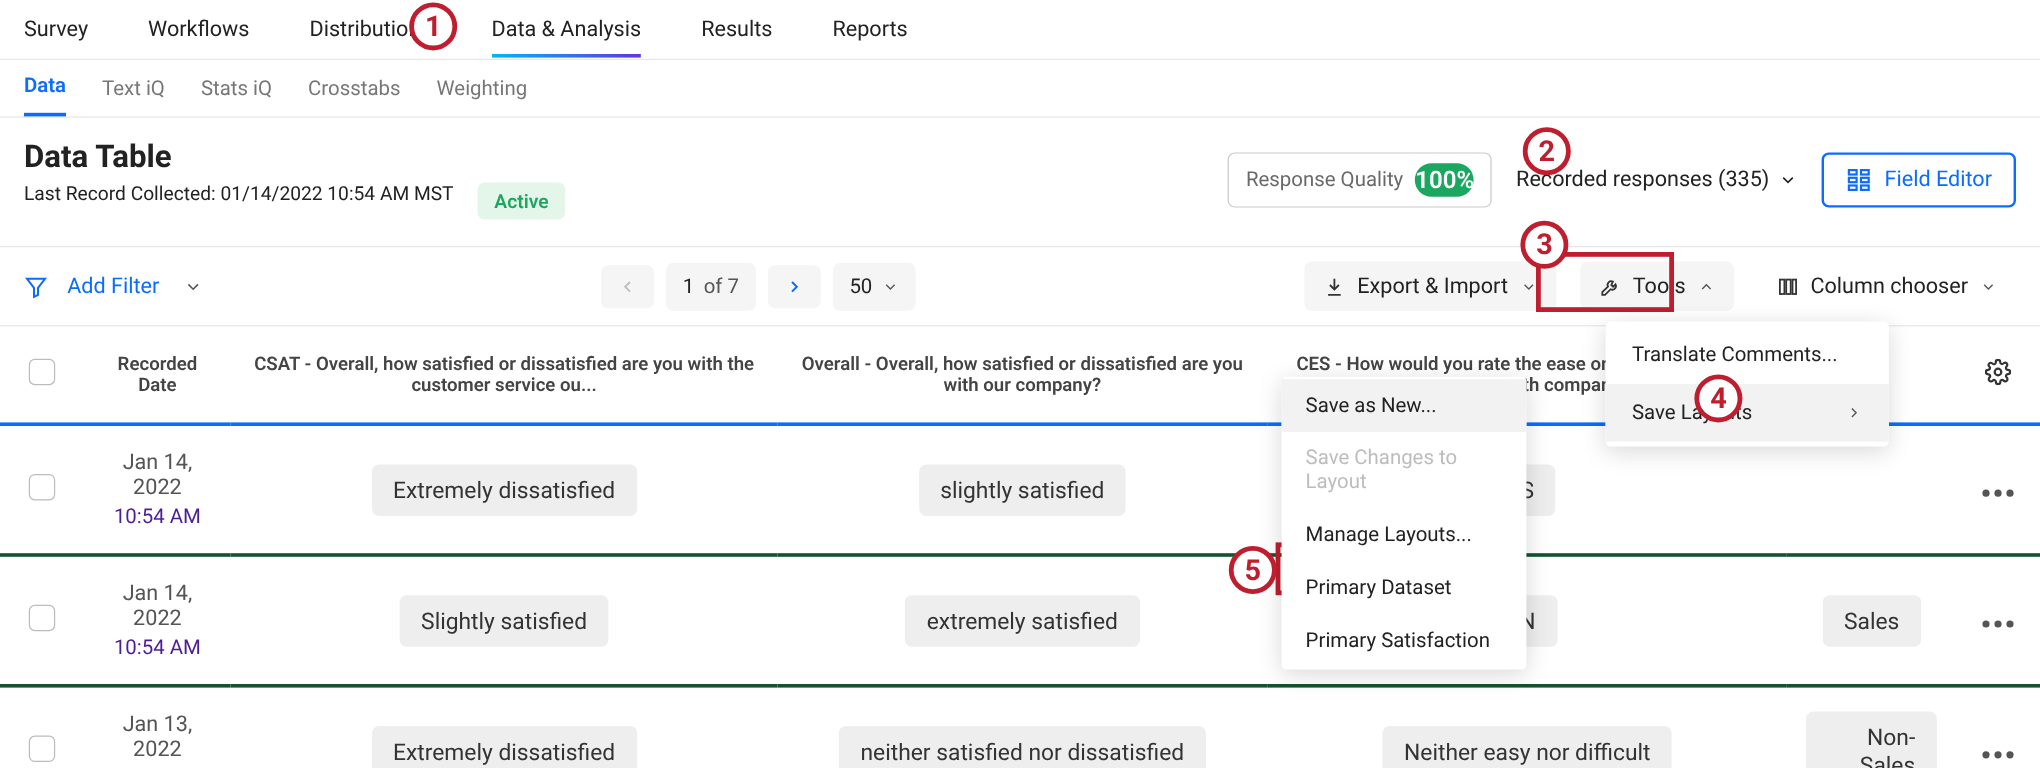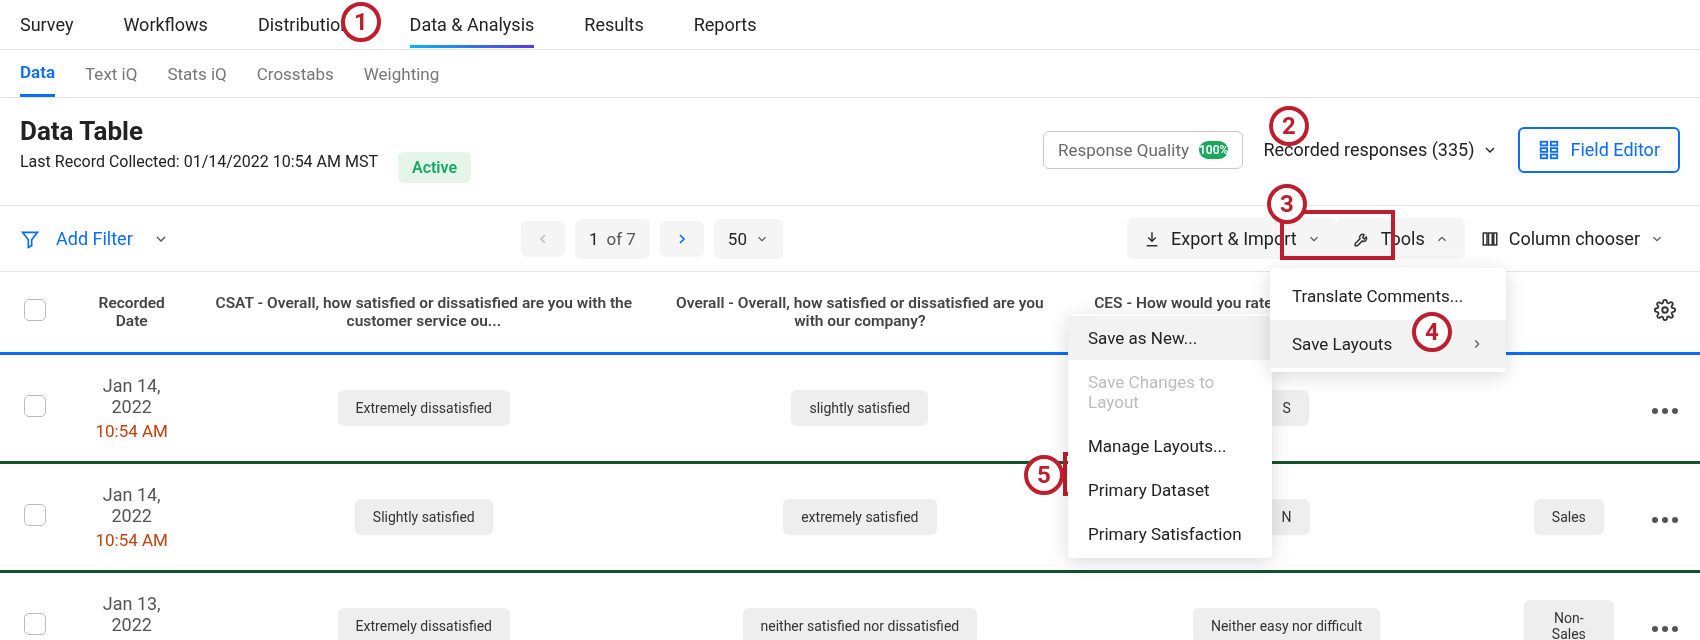--- a/index.html
+++ b/index.html
@@ -22,51 +22,51 @@
   .sub-nav-item{font-size:17px;color:var(--mid-gray);padding:12px 0;cursor:pointer;}
   .sub-nav-item.active{color:var(--blue);font-weight:600;border-bottom:3px solid var(--blue);}
   
   .header-area{display:flex;justify-content:space-between;align-items:center;padding:18px 20px 22px 20px;}
   .page-title{font-size:26px;margin:0 0 6px 0;}
   .subtitle-row{display:flex;gap:20px;}
   .subtitle{font-size:16px;color:var(--text);}
   .active-badge{background:#e4f5ea;color:var(--green);padding:6px 14px;border-radius:6px;font-weight:600;font-size:16px;}
   .header-right{display:flex;align-items:center;gap:20px;}
   .resp-quality{border:1px solid #c9c9c9;padding:8px 14px;border-radius:6px;display:flex;align-items:center;gap:10px;color:#6a6a6a;font-size:17px;}
-  .pct-badge{background:var(--green);color:#fff;padding:2px 0;border-radius:999px;font-size:12px;font-weight:600;}
+  .pct-badge{background:var(--green);color:#fff;padding:2px 0;border-radius:999px;font-size:20px;font-weight:600;}
   .recorded-drop{display:flex;align-items:center;gap:8px;font-size:18px;cursor:pointer;}
   .field-editor-btn{border:2px solid var(--blue);color:var(--blue);padding:10px 18px;border-radius:6px;display:flex;align-items:center;gap:10px;font-size:18px;cursor:pointer;background:#fff;}
   
   .toolbar{display:flex;align-items:center;justify-content:space-between;padding:12px 20px;border-top:1px solid var(--border);border-bottom:1px solid var(--border);background:#fff;}
   .add-filter{display:flex;align-items:center;gap:20px;color:var(--blue);font-size:18px;cursor:pointer;}
   .add-filter svg{margin-right:8px;}
   .pagination{display:flex;align-items:center;gap:10px;}
   .page-arrow,.page-size,.page-num{background:var(--light-gray);padding:10px 14px;border-radius:6px;display:flex;align-items:center;gap:8px;cursor:pointer;font-size:17px;}
   .page-arrow.disabled{color:#c0c0c0;}
   .page-arrow.enabled{color:var(--blue);}
-  .toolbar-right{display:flex;align-items:center;gap:0;}
+  .toolbar-right{display:flex;align-items:center;gap:20px;}
   .tool-btn{background:var(--light-gray);padding:10px 16px;border-radius:6px;display:flex;align-items:center;gap:10px;cursor:pointer;font-size:18px;}
   
   table{width:100%;border-collapse:collapse;}
   thead tr{border-bottom:3px solid var(--blue);}
   th{padding:22px 16px;color:#444;font-size:15.5px;font-weight:600;text-align:center;}
   th:first-child{width:70px;}
   th:last-child{width:70px;}
   td{padding:20px 16px;text-align:center;border-bottom:3px solid #14532d;}
   td:first-child{width:70px;}
   td:last-child{width:70px;}
   .checkbox{width:22px;height:22px;border:1.5px solid #bcbcbc;border-radius:5px;display:inline-block;cursor:pointer;}
   .date-cell{color:#555;font-size:18px;}
-  .date-cell .time{color:#c2410c;font-size:17px;margin-top:4px;}
-  .chip{background:#eeeeee;padding:10px 18px;border-radius:6px;display:inline-block;font-size:14px;color:#333;}
+  .date-cell .time{color:#4c1d95;font-size:17px;margin-top:4px;}
+  .chip{background:#eeeeee;padding:10px 18px;border-radius:6px;display:inline-block;font-size:19px;color:#333;text-align:right;}
   .kebab{display:inline-flex;gap:4px;cursor:pointer;}
   .kebab span{width:6px;height:6px;border-radius:50%;background:#555;}
   .gear-td{text-align:center;}
   
-  .tools-menu{position:absolute;top:268px;left:1270px;width:236px;background:#fff;box-shadow:0 4px 20px rgba(0,0,0,.15);border-radius:4px;z-index:100;padding:4px 0;}
+  .tools-menu{position:absolute;top:268px;left:1338px;width:236px;background:#fff;box-shadow:0 4px 20px rgba(0,0,0,.15);border-radius:4px;z-index:100;padding:4px 0;}
   .tools-menu-item{padding:14px 22px;font-size:17px;cursor:pointer;display:flex;align-items:center;justify-content:space-between;}
   .tools-menu-item.hover{background:#f2f2f2;}
   .layout-menu{position:absolute;top:314px;left:1068px;width:204px;background:#fff;box-shadow:0 4px 20px rgba(0,0,0,.15);border-radius:4px;z-index:99;padding:2px 0;}
   .layout-menu-item{padding:12px 20px;font-size:17px;cursor:pointer;}
   .layout-menu-item.hover{background:#f2f2f2;}
   .layout-menu-item.disabled{color:#bdbdbd;cursor:default;}
   
   .anno-circle{position:absolute;width:40px;height:40px;border:4px solid var(--red);border-radius:50%;background:#fff;color:var(--red);font-weight:700;font-size:24px;display:flex;align-items:center;justify-content:center;z-index:300;}
   .anno-box{position:absolute;border:4px solid var(--red);z-index:50;pointer-events:none;}
 </style>

